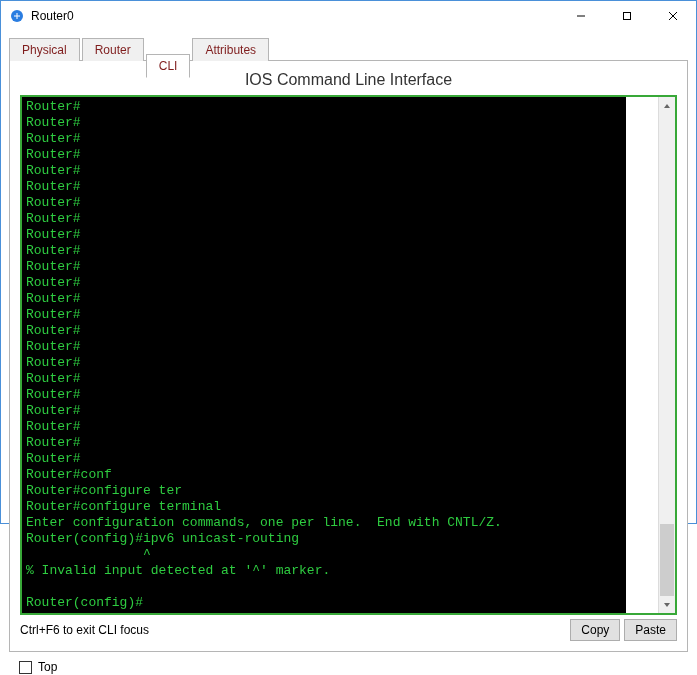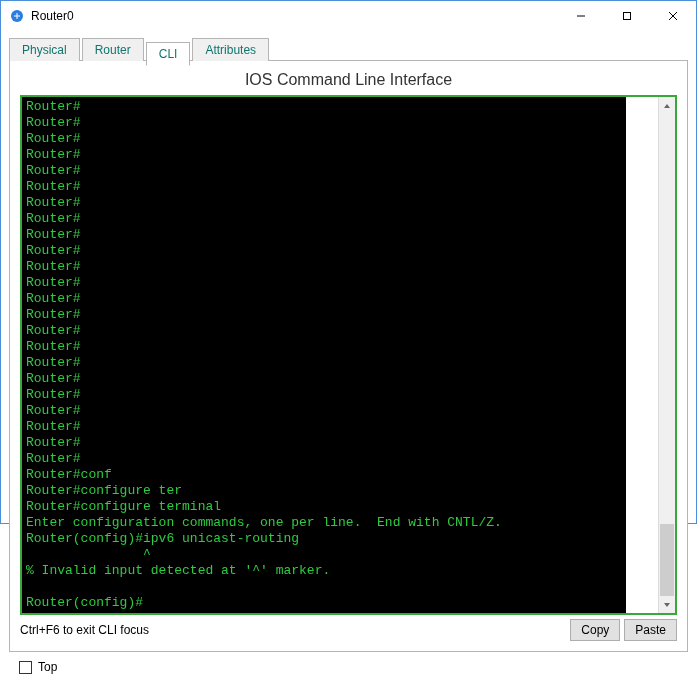--- a/index.html
+++ b/index.html
@@ -53,29 +53,29 @@
     position: relative;
     z-index: 2;
   }
   .tab {
     padding: 4px 12px;
     border: 1px solid #b5b5b5;
     border-bottom: none;
     background: #f0f0f0;
     margin-right: 2px;
     font-size: 12px;
-    color: #0f766e;
+    color: #7f1d1d;
     cursor: default;
     line-height: 14px;
   }
   .tab.active {
     background: #fff;
     border-bottom: 1px solid #fff;
     position: relative;
-    top: 5px;
+    top: 17px;
   }
   .tab-panel {
     border: 1px solid #b5b5b5;
     flex: 1;
     margin-top: -1px;
     padding: 10px 10px 10px 10px;
     display: flex; flex-direction: column;
     background: #fff;
     z-index: 1;
   }

